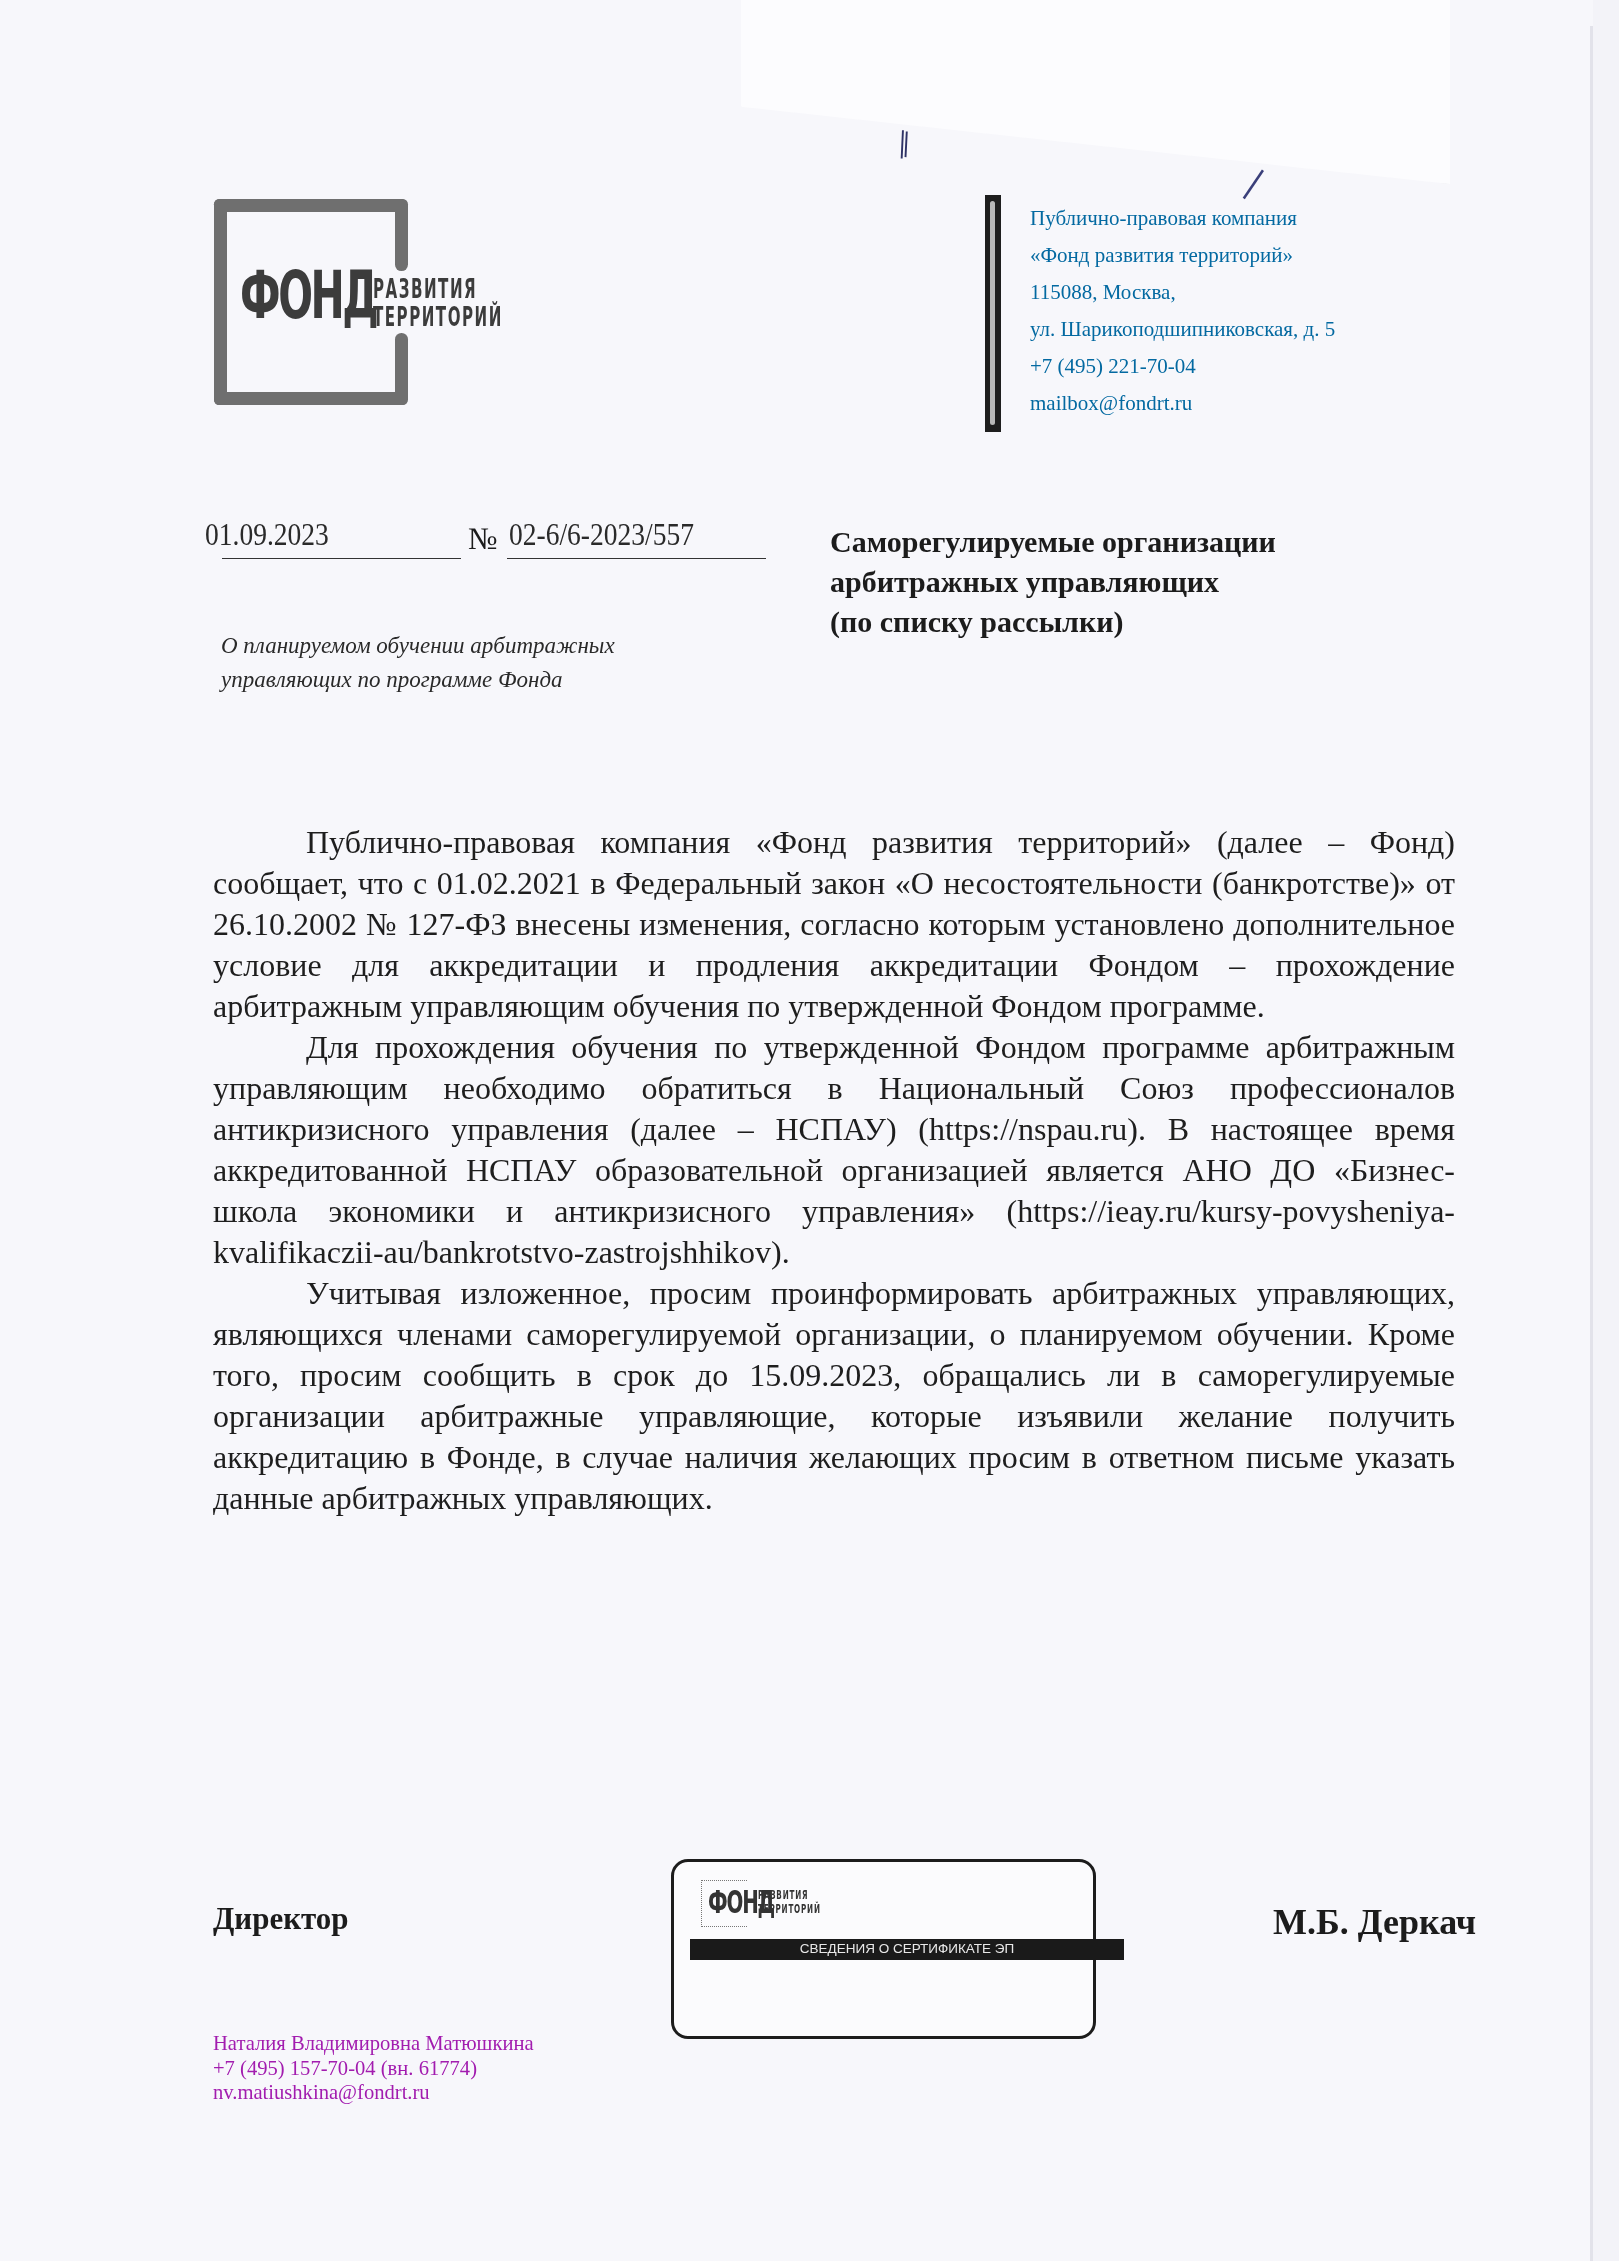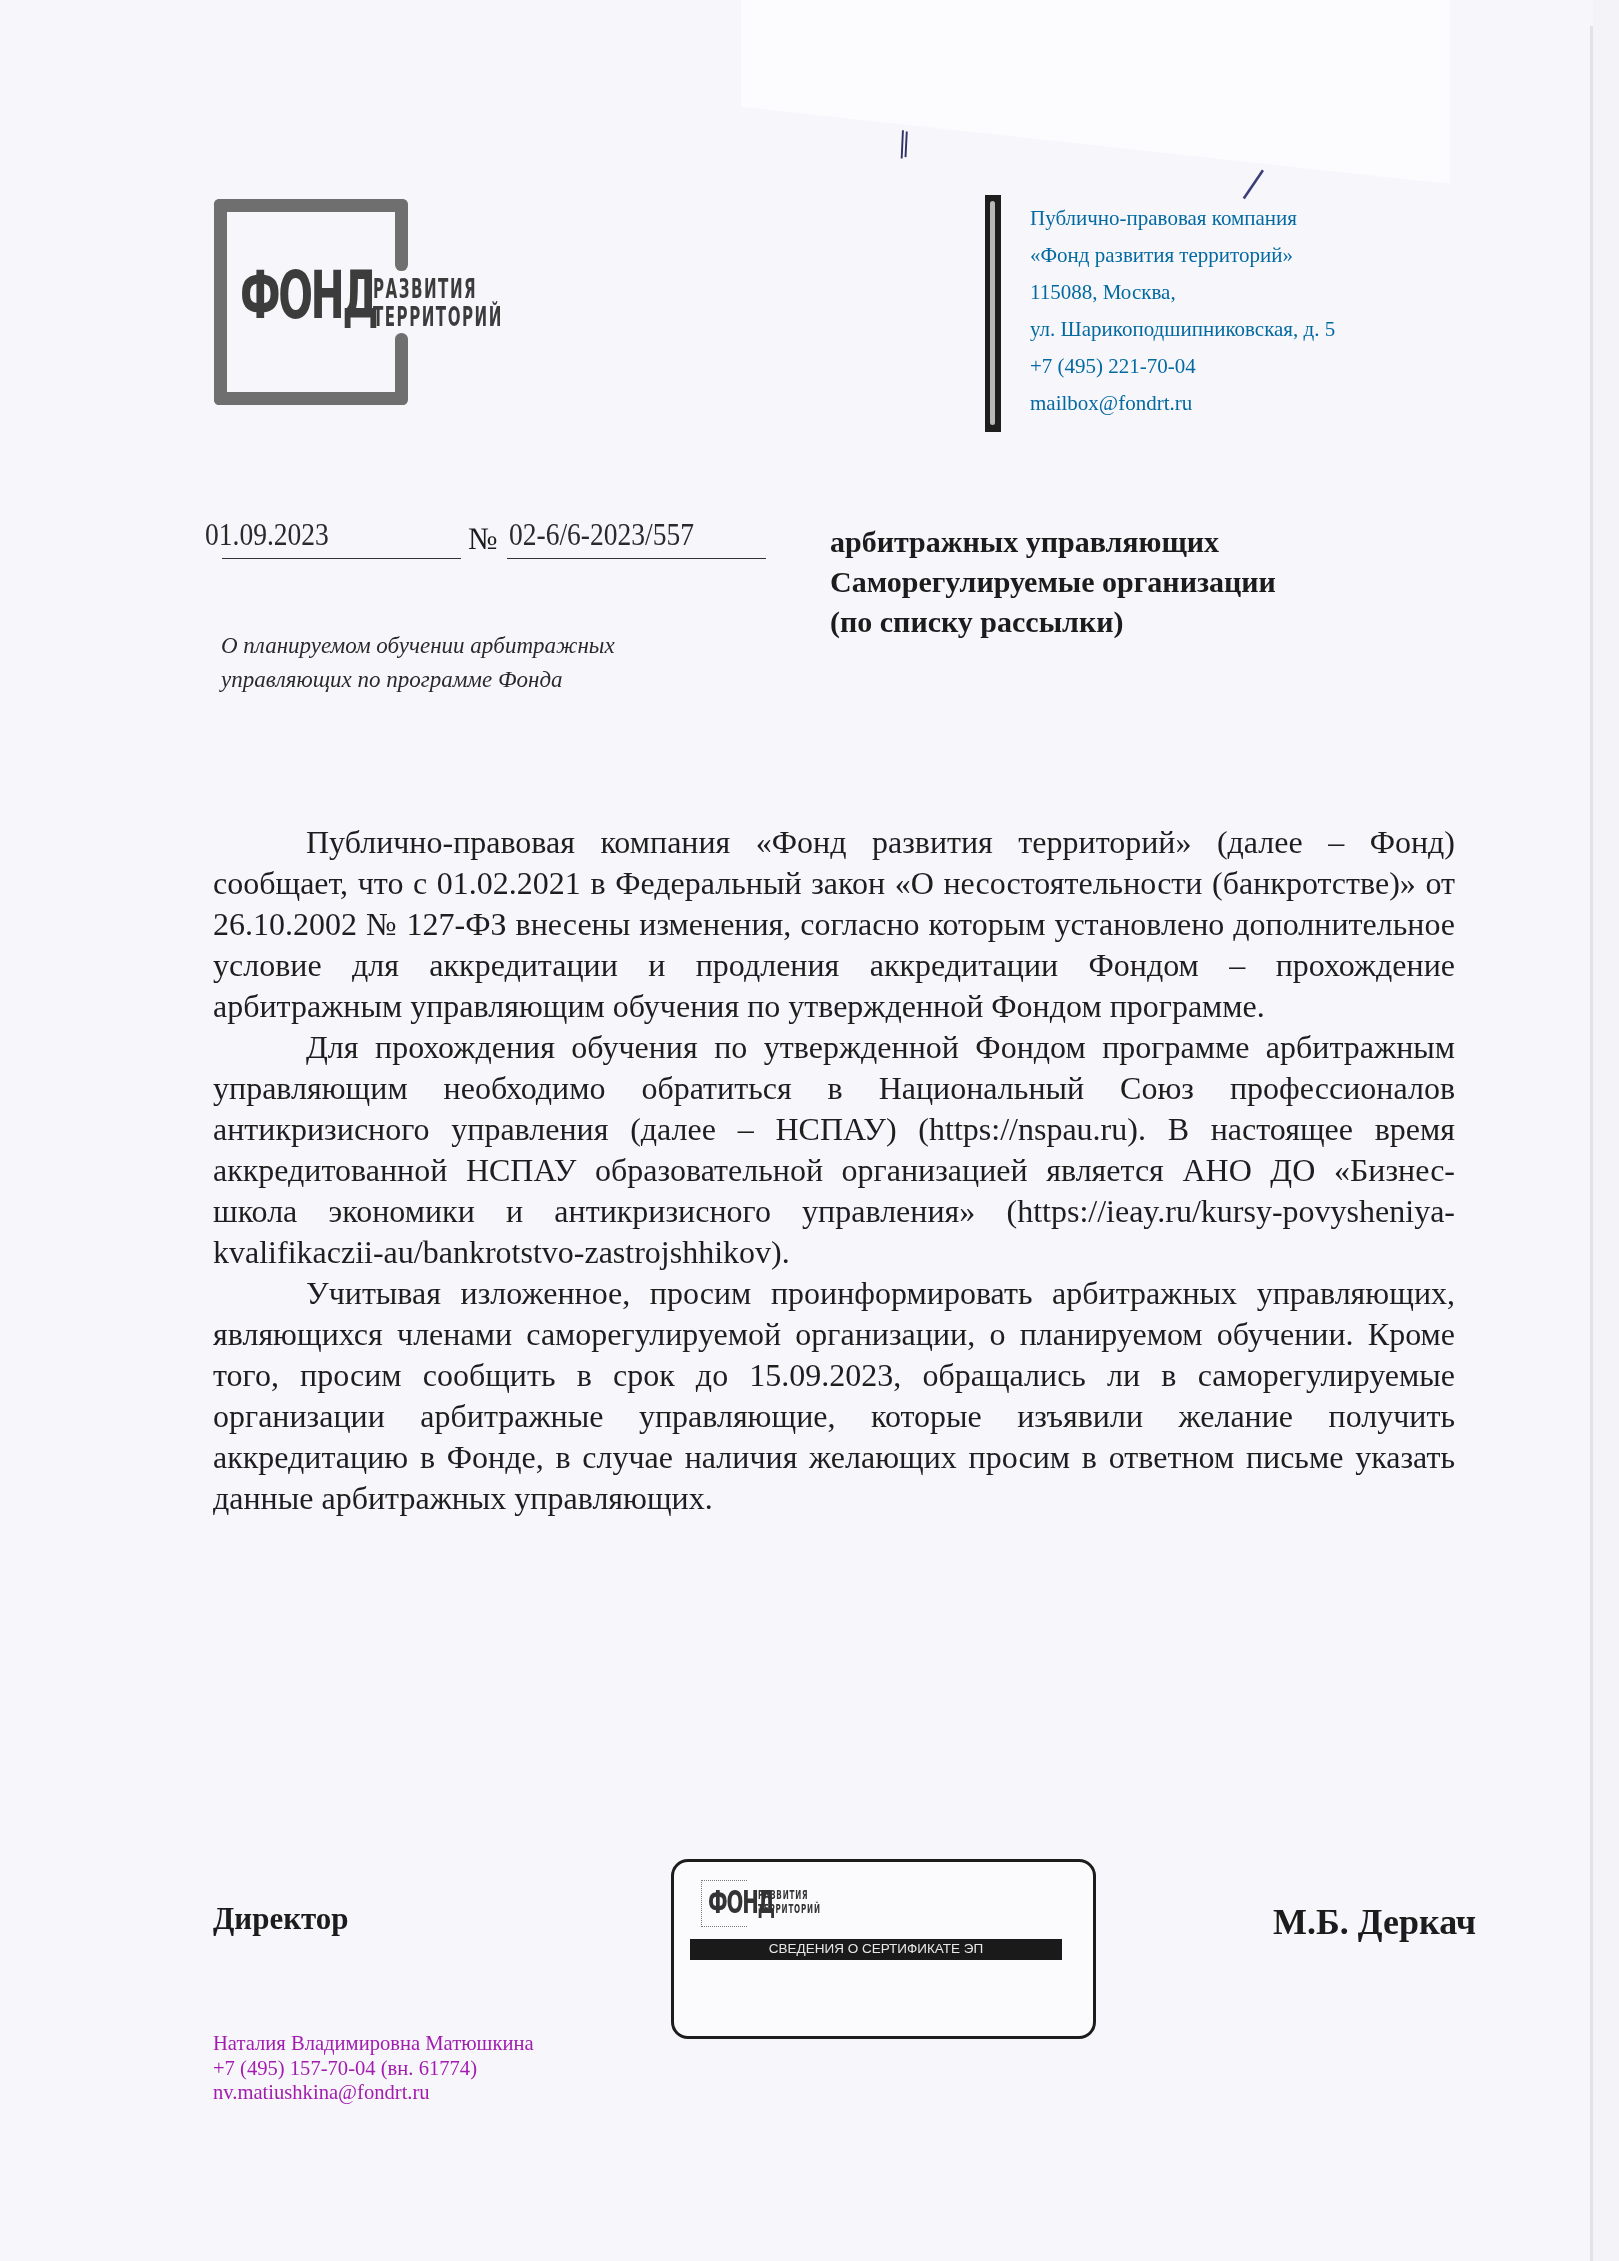--- a/index.html
+++ b/index.html
@@ -88,21 +88,21 @@
       position: absolute; left: 671px; top: 1859px; width: 419px; height: 174px;
       border: 3.2px solid #1c1c1c; border-radius: 17px; background: #fbfbfd;
     }
     .stamp-logo { position: absolute; left: 27px; top: 18px; width: 45px; height: 45px;
       border: 1.9px dotted #777; border-right: none; }
     .stamp-fond { position: absolute; left: 34px; top: 20.6px; font-family: "DejaVu Sans", sans-serif;
       font-weight: bold; font-size: 32px; letter-spacing: -1.9px; transform: scaleX(0.62); transform-origin: left top; color: #333; }
     .stamp-sub { position: absolute; left: 84px; top: 26px; font-family: "DejaVu Sans", sans-serif;
       font-weight: bold; font-size: 11.6px; line-height: 14px; transform: scaleX(0.62); transform-origin: left top; letter-spacing: 1.3px; color: #333; white-space: nowrap; }
     .stamp-band {
-      position: absolute; left: 16px; top: 77px; width: 372px; height: 20.6px; background: #1a1a1a;
+      position: absolute; left: 16px; top: 77px; width: 434px; height: 20.6px; background: #1a1a1a;
       color: #e8e8e8; font-family: "Liberation Sans", sans-serif; font-size: 13.5px; text-align: center; line-height: 20.6px;
     }
     .stamp-lines { position: absolute; left: 21px; top: 104px; font-family: "Liberation Sans", sans-serif;
       font-weight: bold; font-size: 11.6px; line-height: 19.3px; color: #222; }
     .stamp-lines div { white-space: nowrap; }
     .executor { position: absolute; left: 213px; top: 2031px; font-size: 20.6px; line-height: 24.5px; color: #a21caf; }
   </style>
 </head>
 <body>
 
@@ -145,22 +145,22 @@
 <div class="reg-no-sign">№</div>
 <div class="reg-number">02-6/6-2023/557</div>
 <div class="reg-line2"></div>
 
 <div class="subject">
   <div>О планируемом обучении арбитражных</div>
   <div>управляющих по программе Фонда</div>
 </div>
 
 <div class="recipient">
+  <div>Саморегулируемые организации</div>
   <div>арбитражных управляющих</div>
-  <div>Саморегулируемые организации</div>
   <div>(по списку рассылки)</div>
 </div>
 
 <div class="body-text">
   <p>Публично-правовая компания «Фонд развития территорий» (далее – Фонд) сообщает, что с 01.02.2021 в Федеральный закон «О несостоятельности (банкротстве)» от 26.10.2002 № 127-ФЗ внесены изменения, согласно которым установлено дополнительное условие для аккредитации и продления аккредитации Фондом – прохождение арбитражным управляющим обучения по утвержденной Фондом программе.</p>
   <p>Для прохождения обучения по утвержденной Фондом программе арбитражным управляющим необходимо обратиться в Национальный Союз профессионалов антикризисного управления (далее – НСПАУ) (https://nspau.ru). В настоящее время аккредитованной НСПАУ образовательной организацией является АНО ДО «Бизнес-школа экономики и антикризисного управления» (https://ieay.ru/kursy-povysheniya-kvalifikaczii-au/bankrotstvo-zastrojshhikov).</p>
   <p>Учитывая изложенное, просим проинформировать арбитражных управляющих, являющихся членами саморегулируемой организации, о планируемом обучении. Кроме того, просим сообщить в срок до 15.09.2023, обращались ли в саморегулируемые организации арбитражные управляющие, которые изъявили желание получить аккредитацию в Фонде, в случае наличия желающих просим в ответном письме указать данные арбитражных управляющих.</p>
 </div>
 
 <div class="sig-title">Директор</div>

